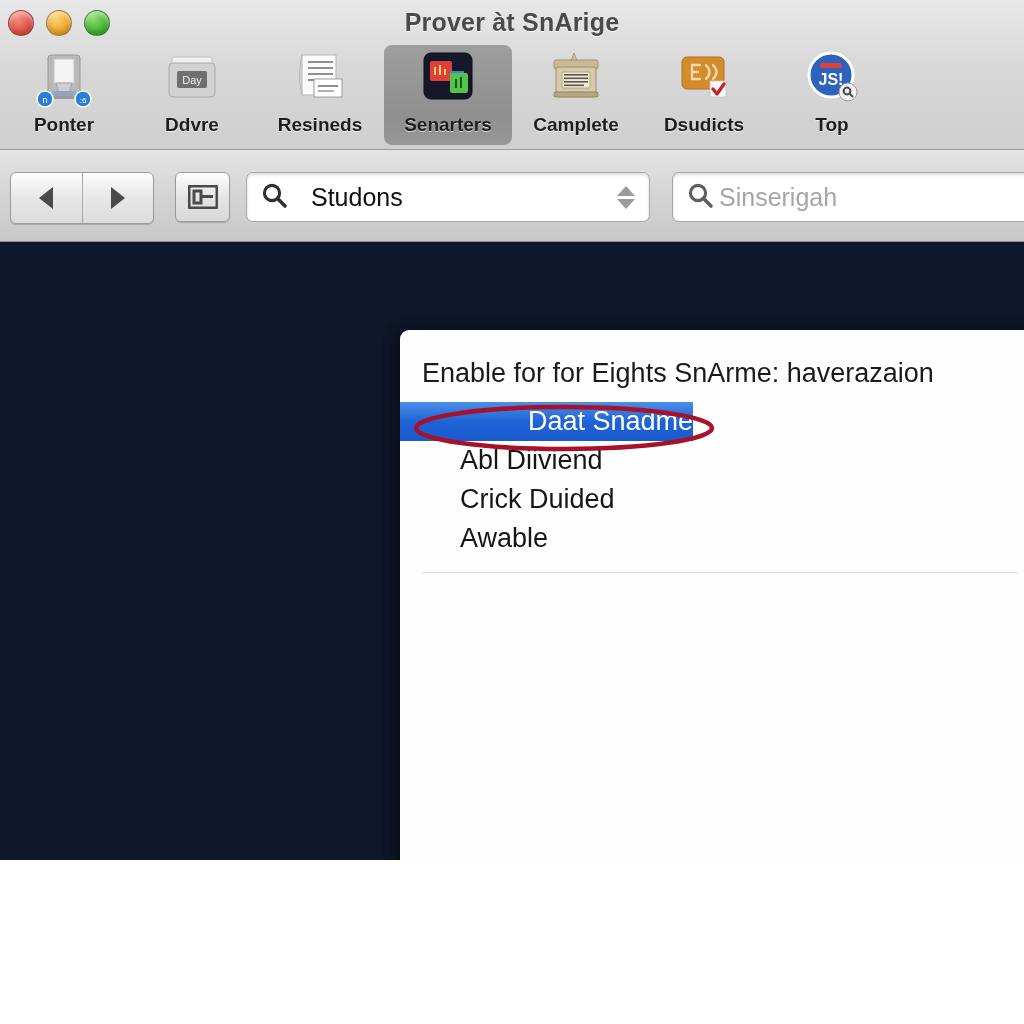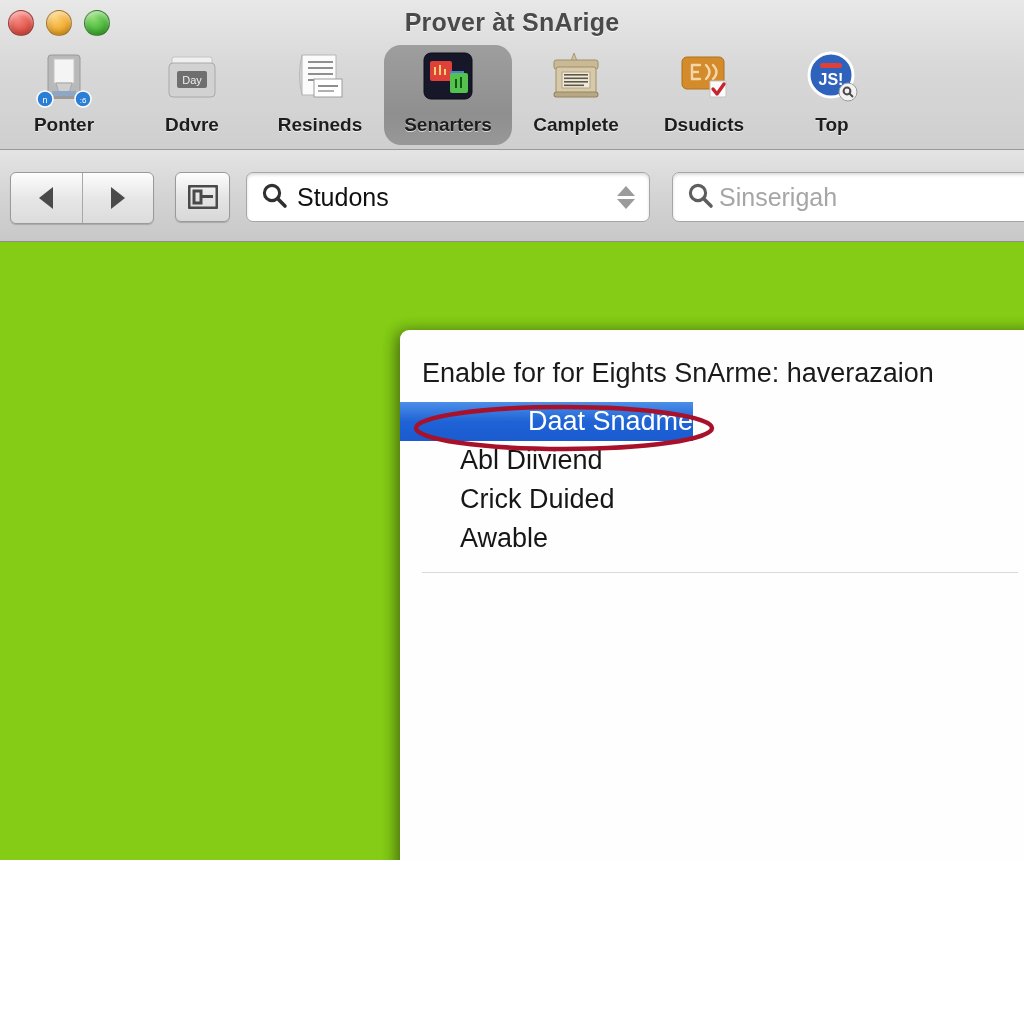--- a/index.html
+++ b/index.html
@@ -8,21 +8,21 @@
     width: 1024px;
     height: 1024px;
     overflow: hidden;
     font-family: "Liberation Sans", sans-serif;
   }
 
   #app {
     position: relative;
     width: 1024px;
     height: 860px;
-    background: #84cc16;
+    background: #0f172a;
     overflow: hidden;
   }
 
   
   .titlebar {
     position: absolute;
     left: 0; top: 0;
     width: 1024px;
     height: 150px;
     background: linear-gradient(to bottom, #e8e8e8 0%, #d8d8d8 45%, #cfcfcf 100%);
@@ -75,21 +75,21 @@
     display: flex;
     flex-direction: column;
     align-items: center;
     justify-content: flex-start;
     padding-top: 4px;
     box-sizing: border-box;
     position: relative;
   }
   .tbitem.selected {
     background: linear-gradient(to bottom, #9e9e9e 0%, #8f8f8f 70%, #989898 100%);
-    border-radius: 17px;
+    border-radius: 8px;
   }
   .tbicon {
     width: 64px; height: 62px;
     position: relative;
     display: block;
   }
   .tblabel {
     margin-top: 3px;
     font-size: 19px;
     font-weight: bold;
@@ -159,21 +159,21 @@
     box-shadow: inset 0 2px 3px rgba(0,0,0,0.14);
     display: flex;
     align-items: center;
     box-sizing: border-box;
   }
   .field.primary { left: 246px; width: 404px; }
   .field.secondary { left: 672px; width: 390px; }
 
   .field .magnifier { margin-left: 14px; flex: none; }
   .field .fvalue {
-    margin-left: 9px;
+    margin-left: 23px;
     font-size: 25px;
     color: #101010;
     white-space: nowrap;
     overflow: hidden;
   }
   .field .fplaceholder {
     margin-left: 5px;
     font-size: 25px;
     color: #a6a6a6;
     white-space: nowrap;

